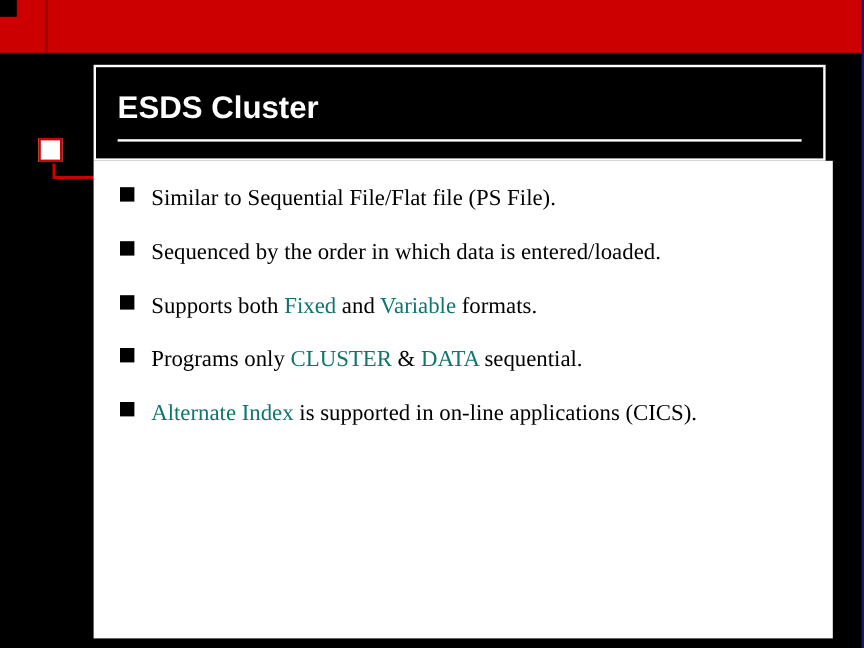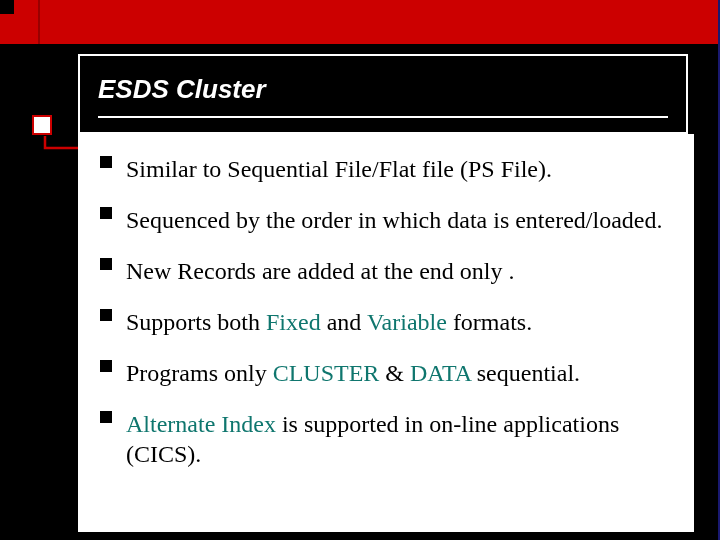--- a/index.html
+++ b/index.html
@@ -44,21 +44,20 @@
     height: 80px;
     background: #000;
     border: 2px solid #ffffff;
     padding: 18px 18px 6px 18px;
   }
   .title-wrap .title-text {
     color: #ffffff;
     font-weight: bold;
     font-size: 26px;
     font-family: Verdana, Geneva, sans-serif;
-    font-style: italic;
   }
   .title-underline {
     position: absolute;
     left: 18px;
     right: 18px;
     bottom: 14px;
     height: 2px;
     background: #ffffff;
   }
   .marker-square {
@@ -87,21 +86,21 @@
     background: #ffffff;
     padding: 20px 22px 12px 22px;
     overflow: hidden;
   }
   ul.bullets {
     list-style: none;
   }
   ul.bullets li {
     position: relative;
     padding-left: 26px;
-    font-size: 24px;
+    font-size: 19px;
     color: #000000;
     line-height: 1.25;
     margin-bottom: 21px;
   }
   ul.bullets li:last-child { margin-bottom: 12px; }
   ul.bullets li::before {
     content: "";
     position: absolute;
     left: 0;
     top: 2px;
@@ -139,23 +138,20 @@
 
 <div class="content">
   <ul class="bullets">
     <li>
       <span>Similar to Sequential File/Flat file (PS File).</span>
     </li>
     <li>
       <span>Sequenced by the order in which data is entered/loaded.</span>
     </li>
     <li>
-      <span>New Records are added at the end only .</span>
-    </li>
-    <li>
       <span>Supports both </span><span class="em1">Fixed</span><span> and </span><span class="em1">Variable</span><span> formats.</span>
     </li>
     <li>
       <span>Programs only </span><span class="em1">CLUSTER</span><span> &amp; </span><span class="em1">DATA</span><span> sequential.</span>
     </li>
     <li>
       <span class="em1">Alternate Index</span><span> is supported in on-line applications (CICS).</span>
     </li>
   </ul>
 </div>

